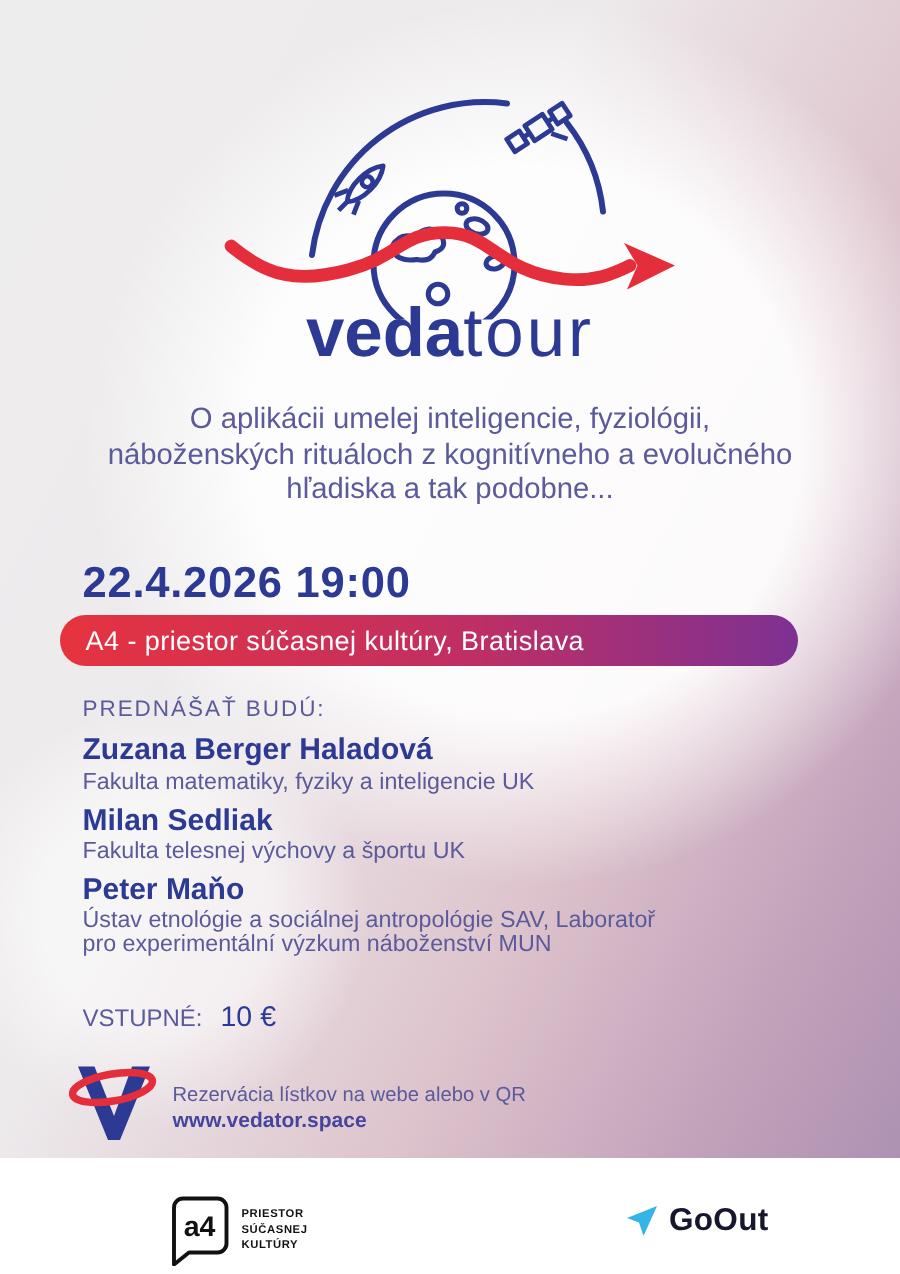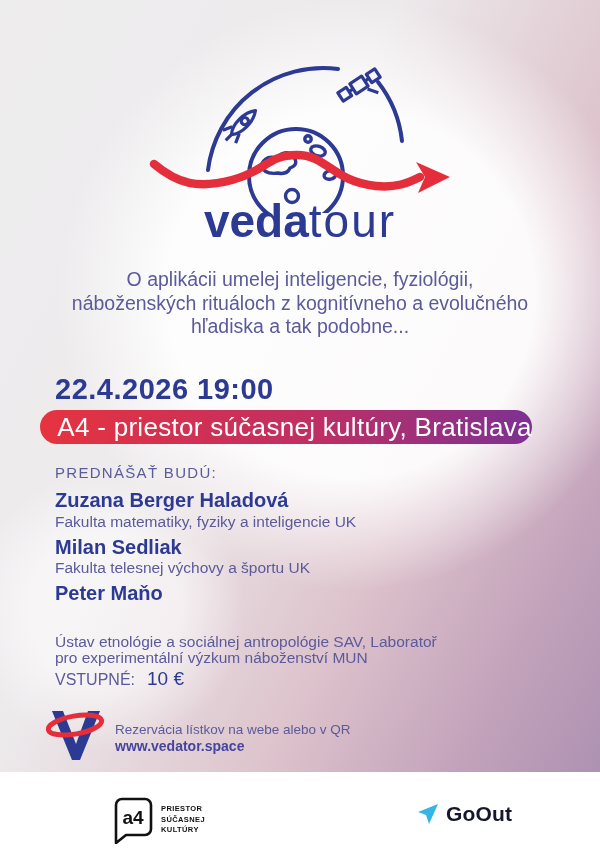--- a/index.html
+++ b/index.html
@@ -24,31 +24,31 @@
   
   .description{ position:absolute; left:20px; top:268px; width:560px; text-align:center;
                 white-space:pre-line; font-size:19.5px; line-height:23.5px; color:#5b5a9b; }
 
   
   .datetime{ position:absolute; left:55px; top:373px; font-size:29px; font-weight:800;
              color:#2c3a94; letter-spacing:.5px; }
   .venue-banner{ position:absolute; left:40px; top:410px; width:492px; height:34px;
                  border-radius:17px; line-height:34px; padding-left:17px;
                  background:linear-gradient(90deg,#e6333f 0%, #c02f63 55%, #7d3193 100%);
-                 color:#fff; font-size:26px; font-weight:400; letter-spacing:.3px;text-align:center; }
+                 color:#fff; font-size:18px; font-weight:400; letter-spacing:.3px; }
 
   
   .speakers-heading{ position:absolute; left:55px; top:464px; font-size:15px; color:#5b5a9b;
                      letter-spacing:1.3px; font-weight:500; }
   .speaker-name{ position:absolute; left:55px; font-size:20px; font-weight:800; color:#2c3a94; }
   .speaker-affil{ position:absolute; left:55px; font-size:15.5px; line-height:15.5px;
                   color:#5b5a9b; white-space:pre-line; }
   .n1{ top:489px; } .a1{ top:514px; }
   .n2{ top:536px; } .a2{ top:560px; }
-  .n3{ top:582px; } .a3{ top:606px;margin-top:28px; }
+  .n3{ top:582px; } .a3{ top:606px; }
 
   
   .admission{ position:absolute; left:55px; top:668px; font-size:16px; color:#5b5a9b; }
   .admission .price{ font-size:19px; font-weight:400; color:#2c3a94; margin-left:12px; }
 
   
   .vedator-logo{ position:absolute; left:46px; top:708px; width:60px; height:55px; }
   .reservation-text{ position:absolute; left:115px; top:722px; font-size:13.5px;
                      line-height:16px; color:#5b5a9b; }
   .reservation-text .site{ font-weight:800; color:#45459e; font-size:14px; }

